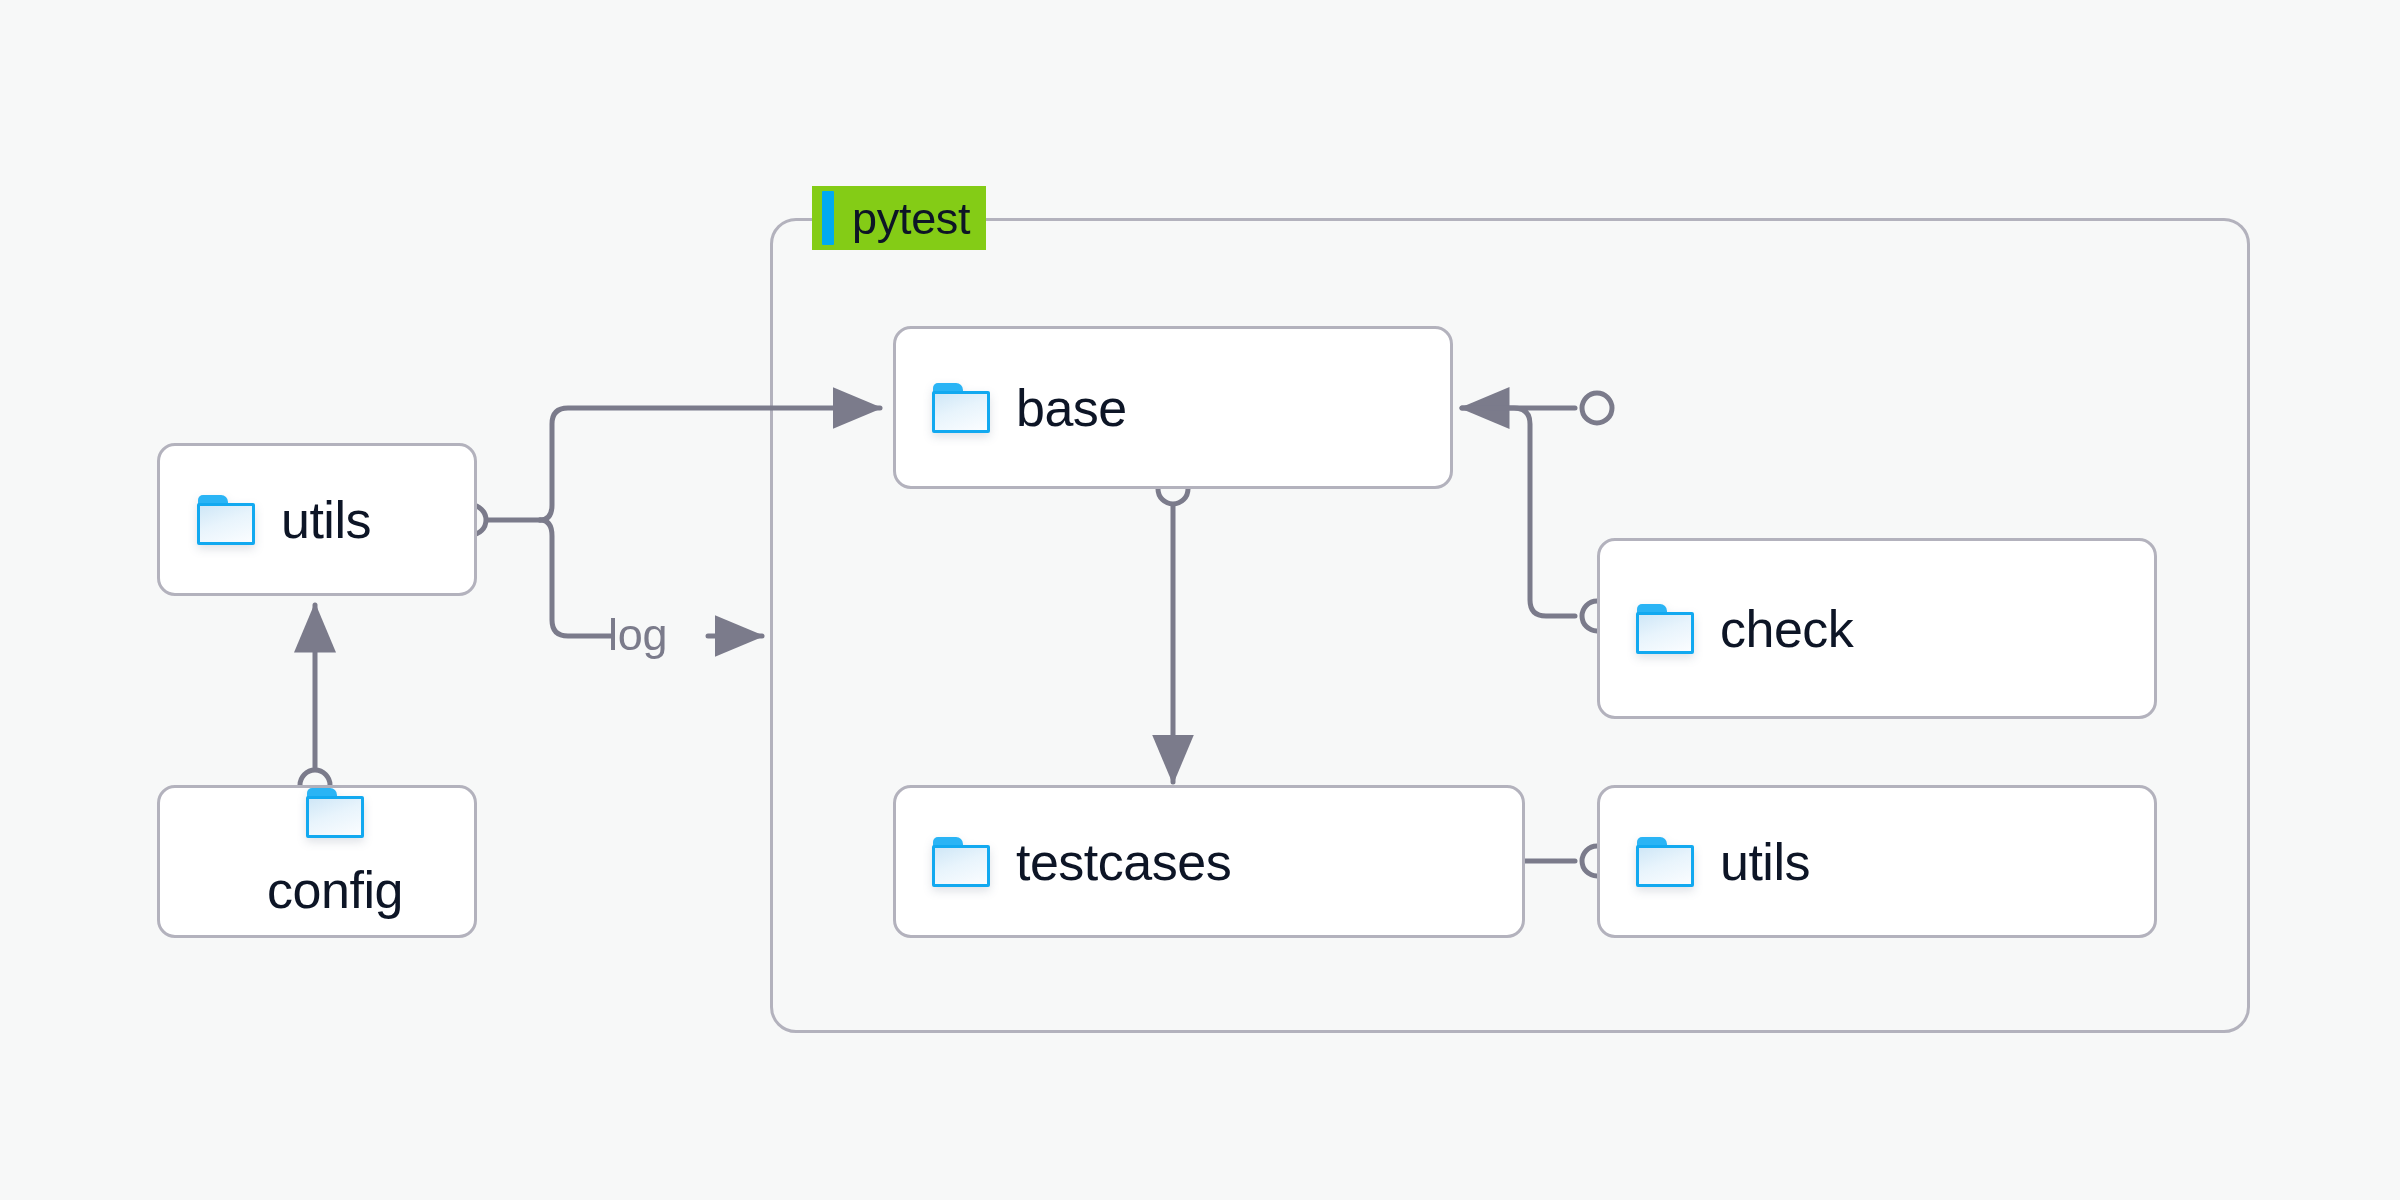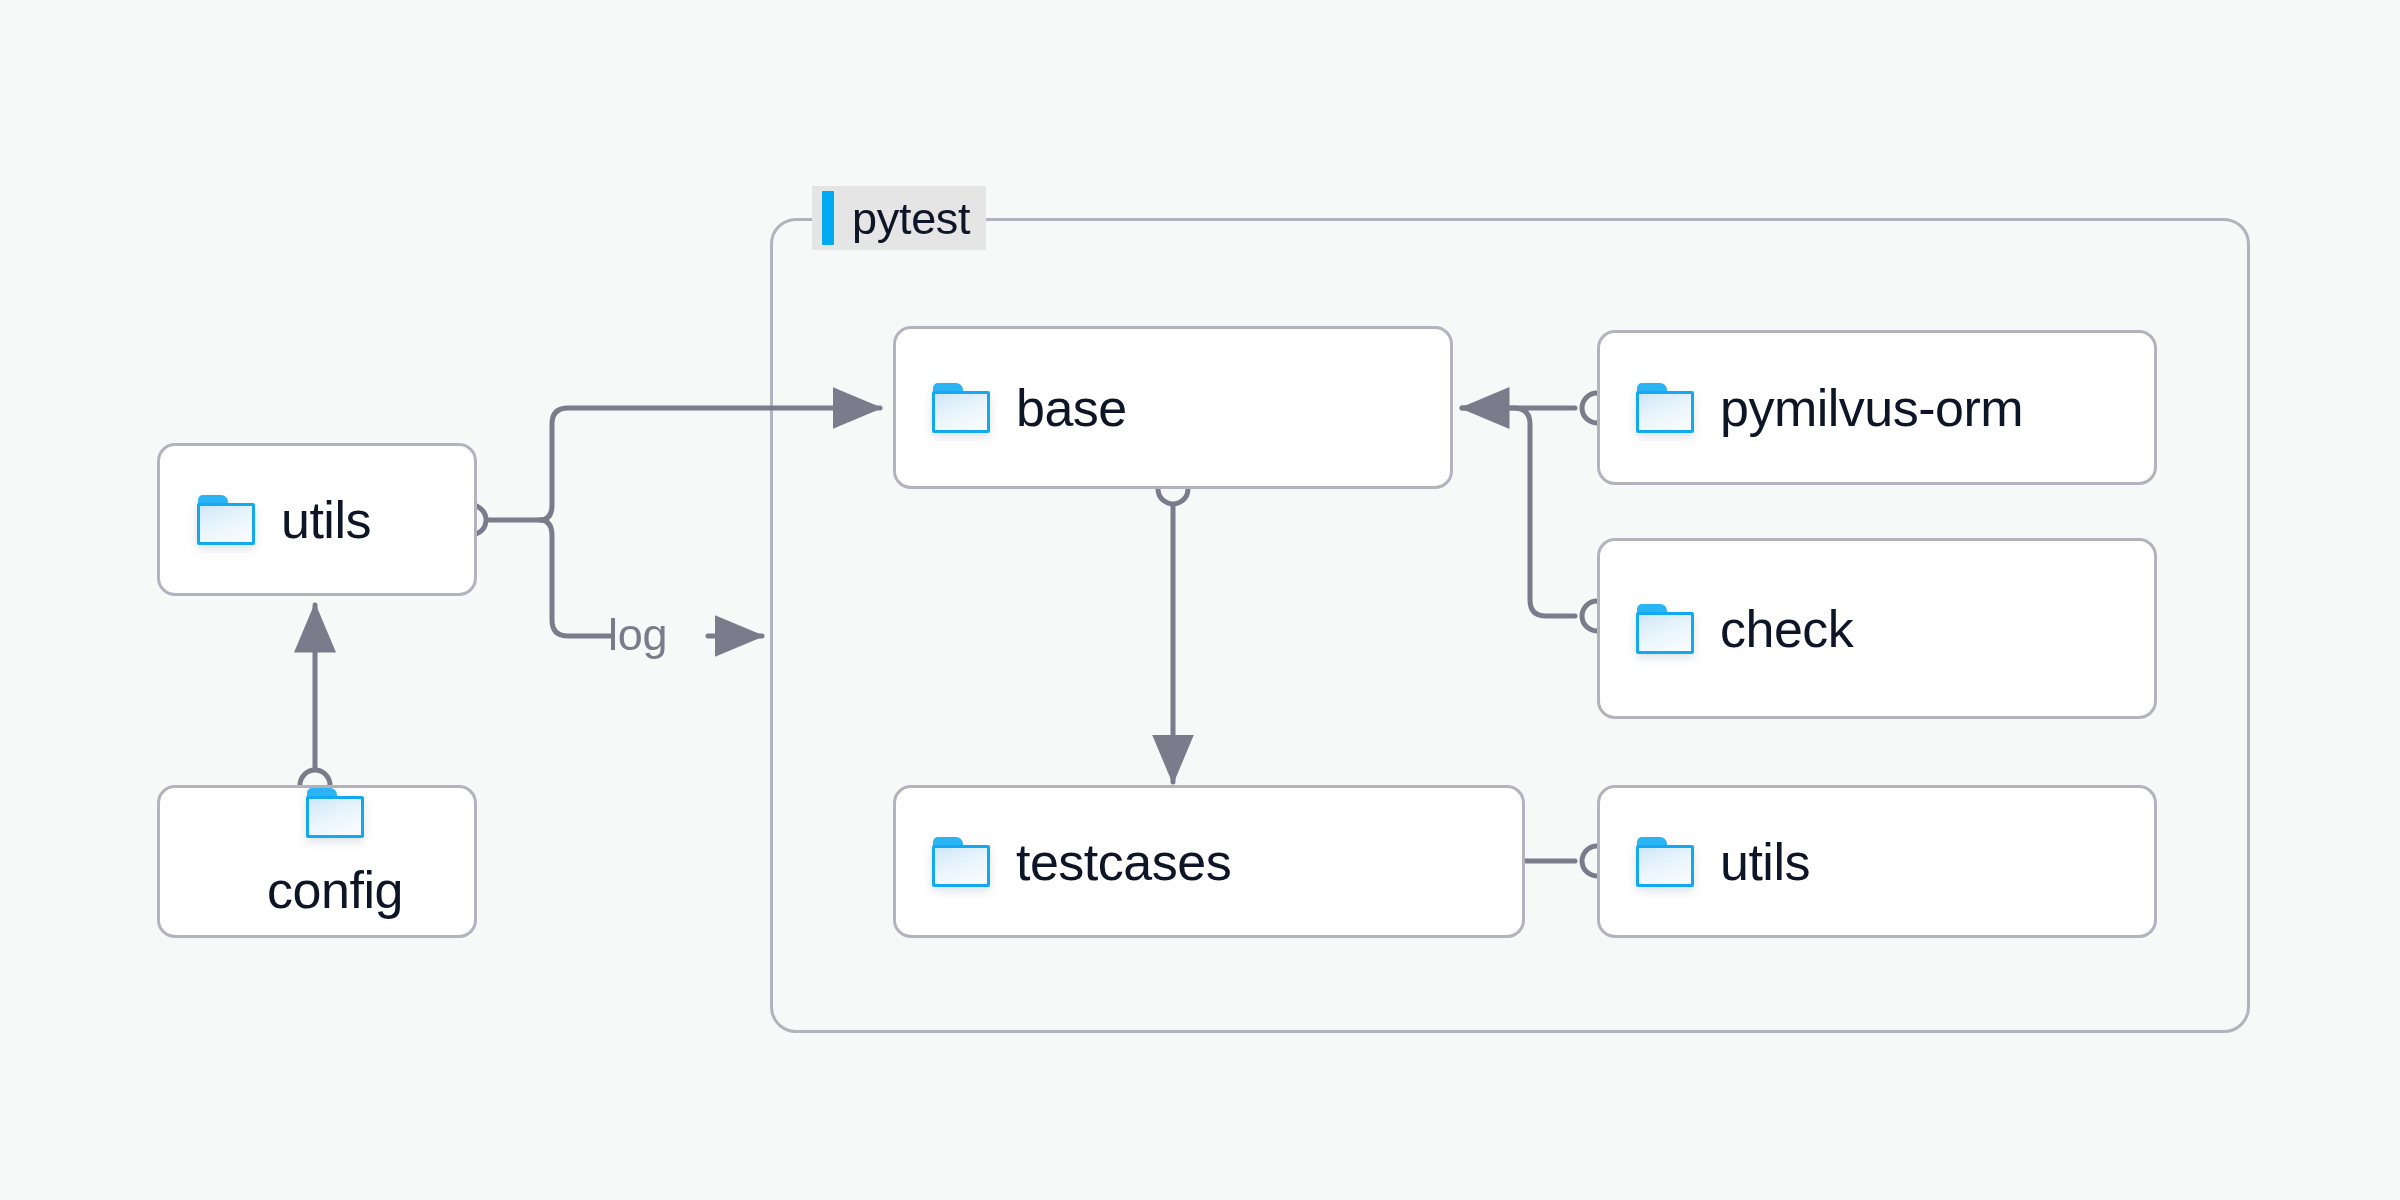--- a/index.html
+++ b/index.html
@@ -24,21 +24,21 @@
     border: 3px solid #b3b2bd;
     border-radius: 26px;
     background: transparent;
     box-sizing: border-box;
   }
   .group-label-wrap {
     position: absolute;
     display: flex;
     align-items: center;
     gap: 18px;
-    background: #e5e5e5;
+    background: #84cc16;
     padding: 0 16px 0 10px;
     height: 64px;
   }
   .group-bar {
     width: 12px;
     height: 54px;
     background: #00aaf0;
     border-radius: 1px;
     flex: 0 0 auto;
   }
@@ -204,27 +204,20 @@
   </div>
 
   <div class="node" style="left:893px; top:785px; width:632px; height:153px;">
     <span class="folder-icon">
       <span class="tab"></span>
         <span class="body"></span>
     </span>
     <span class="node-label">testcases</span>
   </div>
 
-  <div class="node" style="left:1597px; top:330px; width:560px; height:155px;">
-    <span class="folder-icon">
-      <span class="tab"></span>
-        <span class="body"></span>
-    </span>
-    <span class="node-label">pymilvus-orm</span>
-  </div>
 
   <div class="node" style="left:1597px; top:538px; width:560px; height:181px;">
     <span class="folder-icon">
       <span class="tab"></span>
         <span class="body"></span>
     </span>
     <span class="node-label">check</span>
   </div>
 
   <div class="node" style="left:1597px; top:785px; width:560px; height:153px;">

